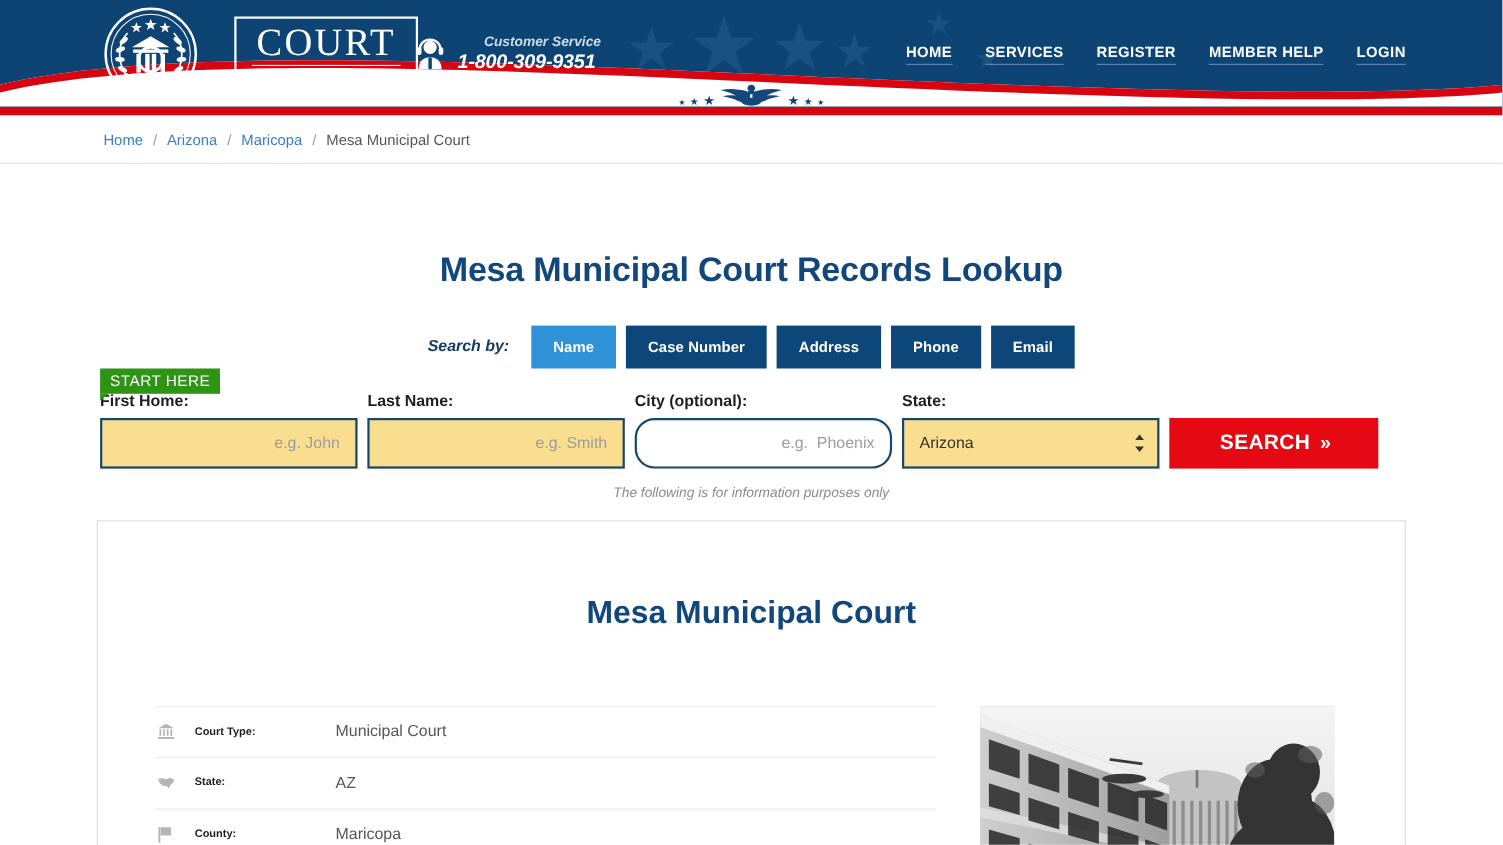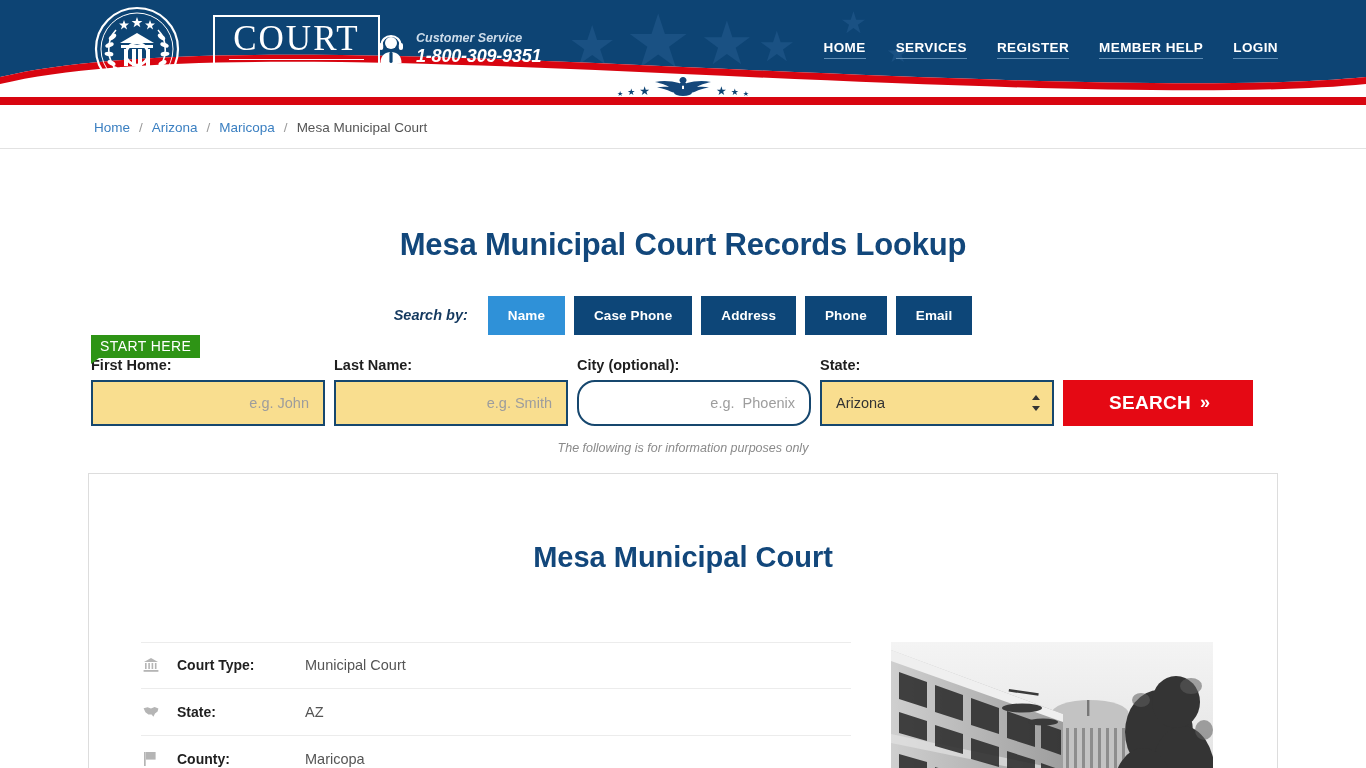--- a/index.html
+++ b/index.html
@@ -78,20 +78,21 @@
     left: 289px; top: 32px;
     display: flex; align-items: center; gap: 11px;
   }
   .cs-icon { width: 28px; height: 30px; flex: 0 0 28px; }
   .cs-label {
     color: #cddcea;
     font-size: 12.5px;
     font-style: italic;
     font-weight: bold;
     line-height: 1.1;
+    margin-left: 24px;
   }
   .cs-phone {
     color: #ffffff;
     font-size: 18px;
     font-style: italic;
     font-weight: bold;
     letter-spacing: -0.2px;
     line-height: 1.15;
   }
 
@@ -308,21 +309,21 @@
   }
   .info-row:first-child { border-top: 1px solid #ececec; }
   .row-icon {
     width: 34px; flex: 0 0 34px;
     display: flex; align-items: center;
     color: #b5b5b5;
   }
   .row-label {
     width: 128px; flex: 0 0 128px;
     color: #1f1f1f;
-    font-size: 14px;
+    font-size: 10px;
     font-weight: bold;
   }
   .row-value { color: #555555; font-size: 14.5px; }
 
   .court-photo {
     width: 322px; height: 190px;
     flex: 0 0 322px;
     overflow: hidden;
     position: relative;
     background: #d8d8d8;
@@ -467,21 +468,21 @@
   </div>
 </div>
 
 <div class="main">
 
   <h1 class="page-title">Mesa Municipal Court Records Lookup</h1>
 
   <div class="searchby">
     <span class="searchby-label">Search by:</span>
     <button class="tab active">Name</button>
-    <button class="tab">Case Phone</button>
+    <button class="tab">Case Number</button>
     <button class="tab">Address</button>
     <button class="tab">Phone</button>
     <button class="tab">Email</button>
   </div>
 
   <form class="form-row">
 
     <div class="badge-start">START HERE</div>
 
     <div class="field f-first">

